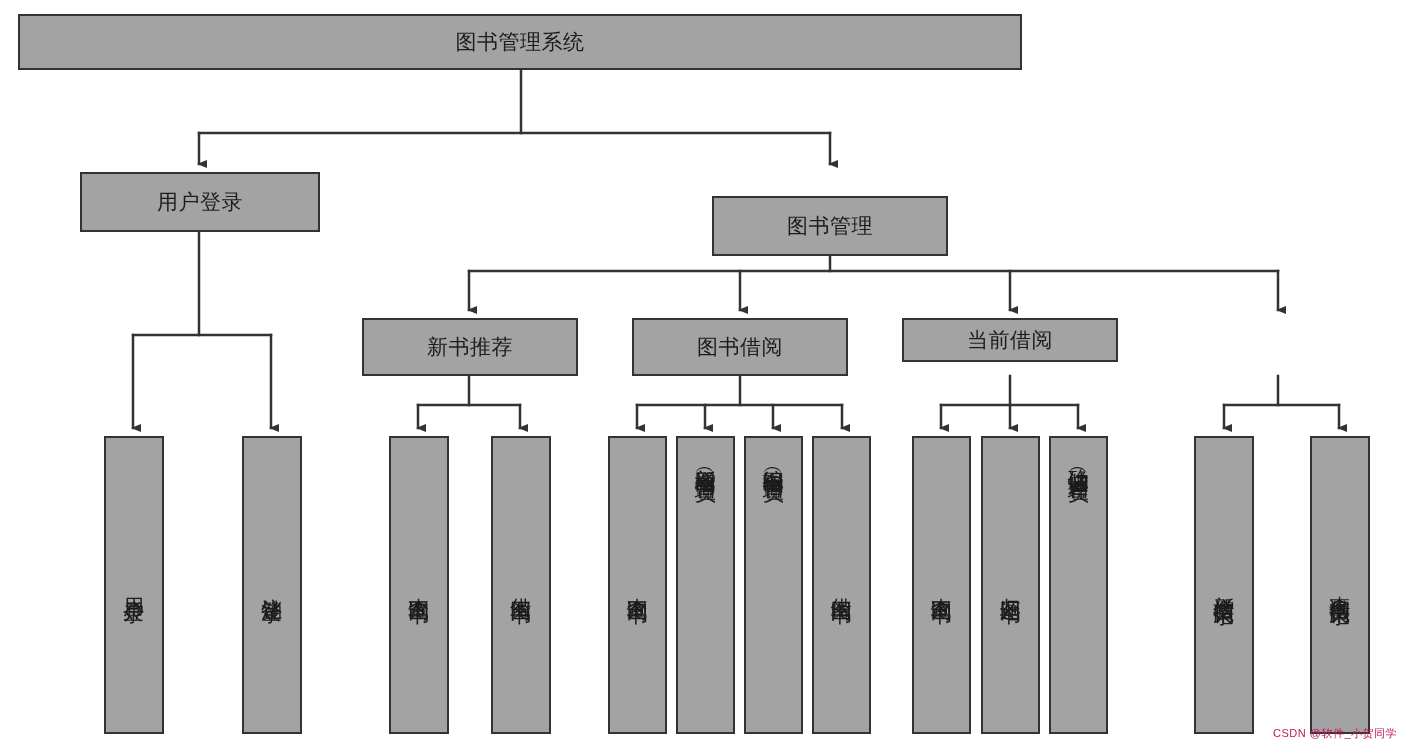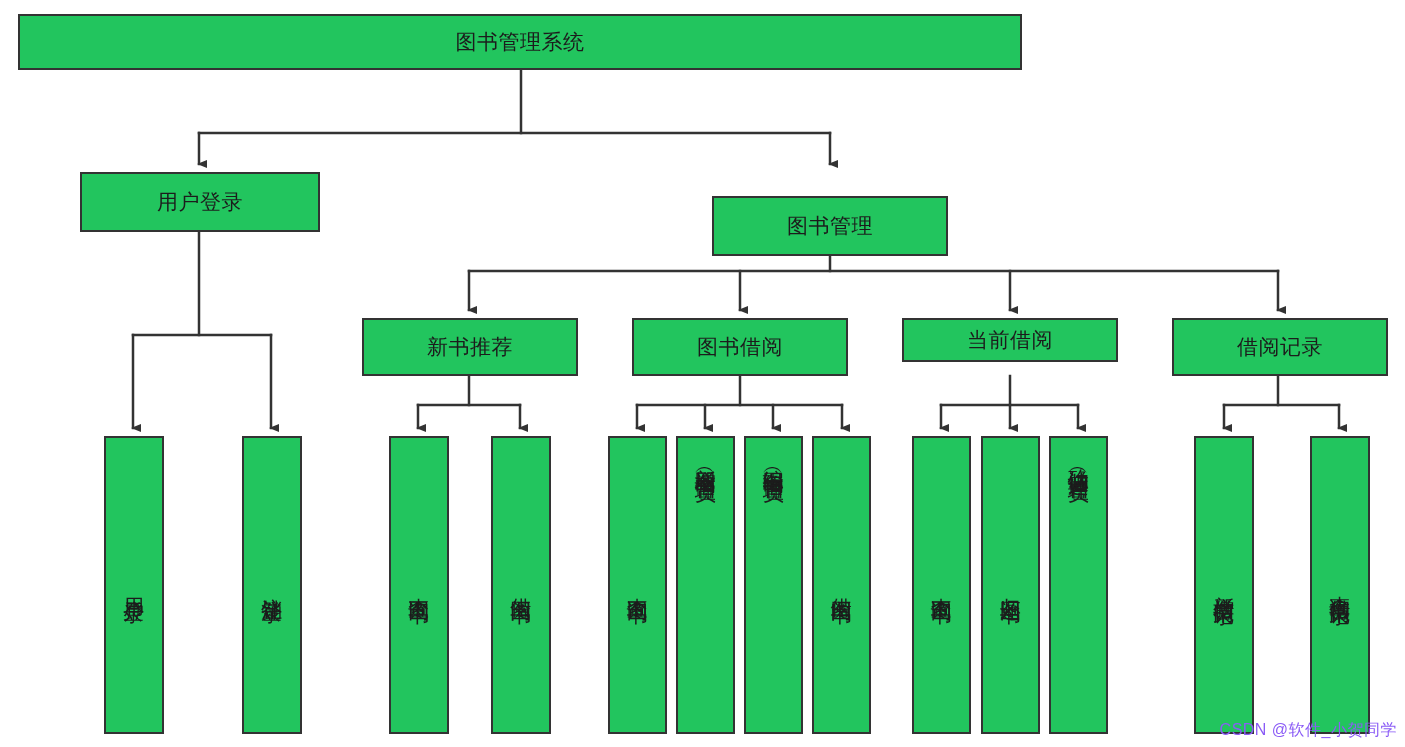--- a/index.html
+++ b/index.html
@@ -23,21 +23,21 @@
     position: absolute;
     left: 0;
     top: 0;
     width: 1405px;
     height: 747px;
     pointer-events: none;
   }
   .node {
     position: absolute;
     box-sizing: border-box;
-    background: #22c55e;
+    background: #a3a3a3;
     border: 2px solid #333333;
     display: flex;
     align-items: center;
     justify-content: center;
     z-index: 2;
   }
   .node-label {
     display: block;
     text-align: center;
     color: #1c1c1c;
@@ -67,22 +67,22 @@
     white-space: nowrap;
   }
   .node.vert.centered {
     align-items: center;
     padding-top: 0;
   }
   #watermark {
     position: absolute;
     right: 8px;
     bottom: 6px;
-    font-size: 16px;
-    color: #8b5cf6;
+    font-size: 11px;
+    color: #be185d;
     z-index: 5;
     white-space: nowrap;
     letter-spacing: 0.5px;
   }
 </style>
 </head>
 <body>
 
 <div id="diagram-root">
 
@@ -151,23 +151,20 @@
 
   <div class="node horiz" style="left:362px; top:318px; width:216px; height:58px;">
     <span class="node-label">新书推荐</span>
   </div>
   <div class="node horiz" style="left:632px; top:318px; width:216px; height:58px;">
     <span class="node-label">图书借阅</span>
   </div>
   <div class="node horiz" style="left:902px; top:318px; width:216px; height:44px;">
     <span class="node-label">当前借阅</span>
   </div>
-  <div class="node horiz" style="left:1172px; top:318px; width:216px; height:58px;">
-    <span class="node-label">借阅记录</span>
-  </div>
 
   <div class="node vert centered" style="left:104px; top:436px; width:60px; height:298px;">
     <span class="node-label">用户登录</span>
   </div>
   <div class="node vert centered" style="left:242px; top:436px; width:60px; height:298px;">
     <span class="node-label">注销登录</span>
   </div>
 
   <div class="node vert centered" style="left:389px; top:436px; width:60px; height:298px;">
     <span class="node-label">查询图书</span>

